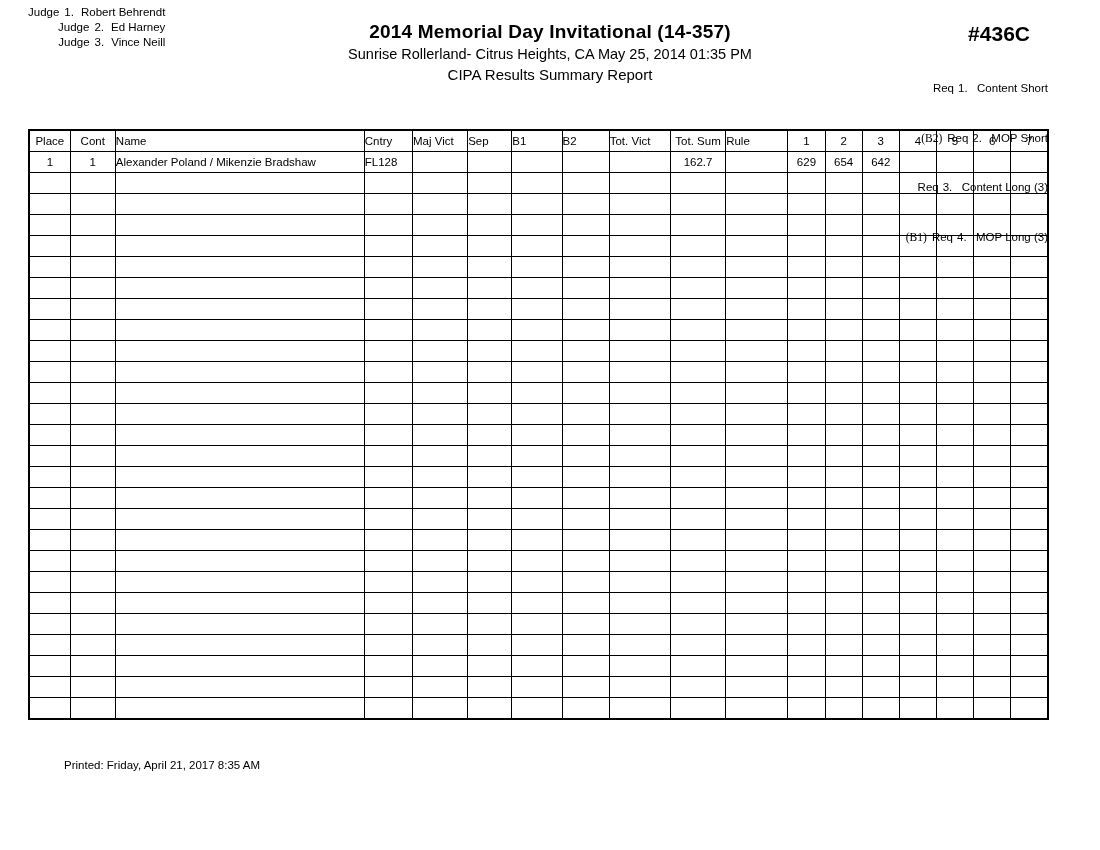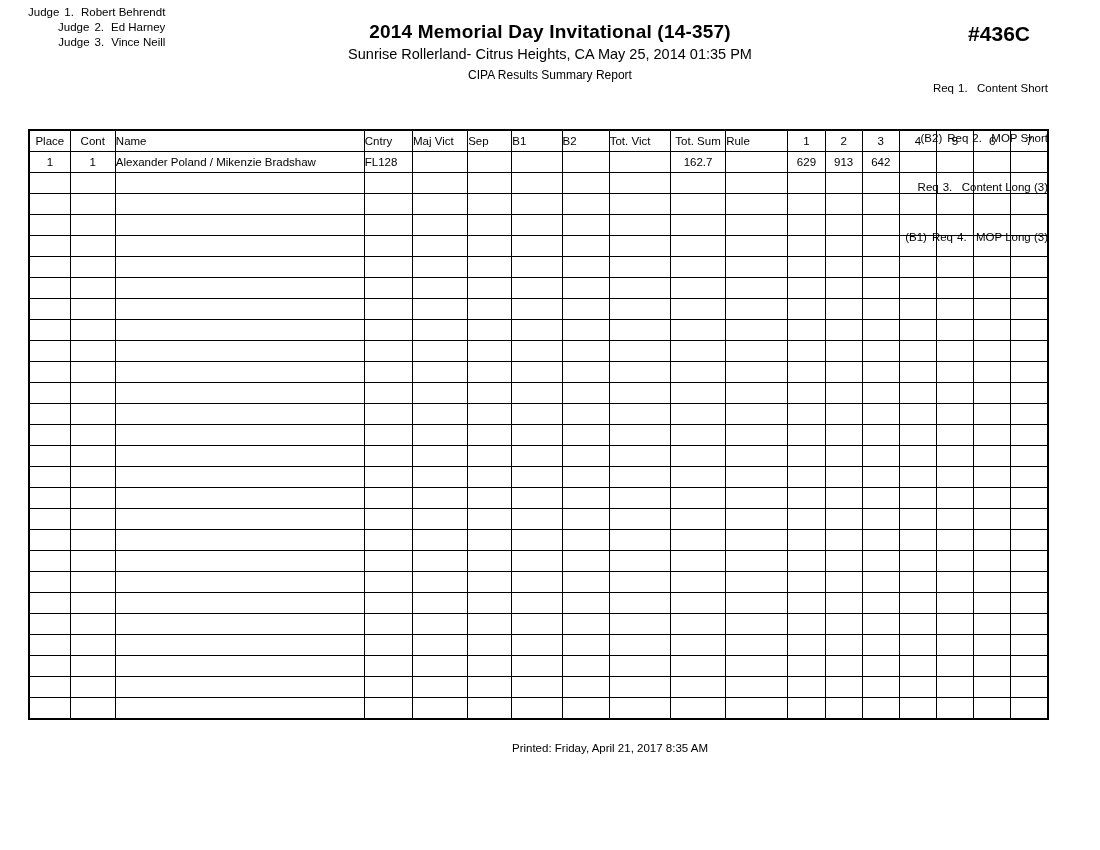--- a/index.html
+++ b/index.html
@@ -53,21 +53,21 @@
     font-weight: normal;
     line-height: 20px;
   }
   #event-title {
     font-size: 18px;
     font-weight: bold;
     line-height: 25px;
     letter-spacing: 0.3px;
   }
   #report-title {
-    font-size: 12px;
+    font-size: 15px;
     font-weight: normal;
     line-height: 22px;
   }
 
   
   #header-right {
     position: absolute;
     right: 52px;
     top: 22px;
     text-align: right;
@@ -83,20 +83,21 @@
   .req-row {
     font-size: 11.5px;
     line-height: 14.5px;
     white-space: nowrap;
     text-align: right;
   }
   .req-bcode {
     display: inline-block;
     width: 34px;
     text-align: right;
+    font-family: Liberation Serif, serif;
   }
   .req-word {
     display: inline-block;
     margin-left: 5px;
   }
   .req-num {
     display: inline-block;
     width: 16px;
     text-align: left;
     margin-left: 4px;
@@ -151,25 +152,25 @@
   
   #results-table-wrap { outline: none; }
   table#results-table {
     border: 2px solid #000000;
   }
 
   
   #printed-footer {
     position: absolute;
     left: 0;
-    top: 742px;
+    top: 759px;
     width: 1100px;
-    text-align: center;
+    text-align: left;
     font-size: 11.5px;
-    padding-left: 120px;
+    padding-left: 64px;
     box-sizing: border-box;
   }
 </style>
 </head>
 <body>
 
 <div id="judges">
     <div class="judge-line"><span class="judge-word">Judge</span><span class="judge-num">1.</span><span class="judge-name">Robert Behrendt</span></div>
     <div class="judge-line"><span class="judge-word">Judge</span><span class="judge-num">2.</span><span class="judge-name">Ed Harney</span></div>
     <div class="judge-line"><span class="judge-word">Judge</span><span class="judge-num">3.</span><span class="judge-name">Vince Neill</span></div>
@@ -242,21 +243,21 @@
           <td class="l">Alexander Poland / Mikenzie Bradshaw</td>
           <td class="l">FL128</td>
           <td class="l"></td>
           <td class="l"></td>
           <td class="l"></td>
           <td class="l"></td>
           <td class="l"></td>
           <td class="c">162.7</td>
           <td class="l"></td>
           <td class="c">629</td>
-          <td class="c">913</td>
+          <td class="c">654</td>
           <td class="c">642</td>
           <td class="c"></td>
           <td class="c"></td>
           <td class="c"></td>
           <td class="c"></td>
         </tr>
         <tr>
           <td class="c"></td>
           <td class="c"></td>
           <td class="l"></td>

